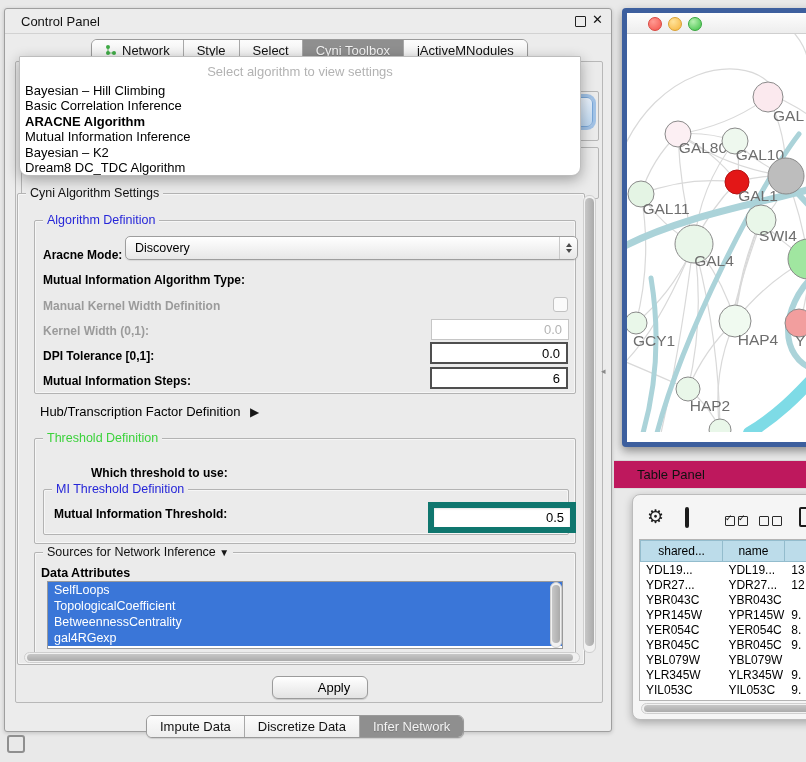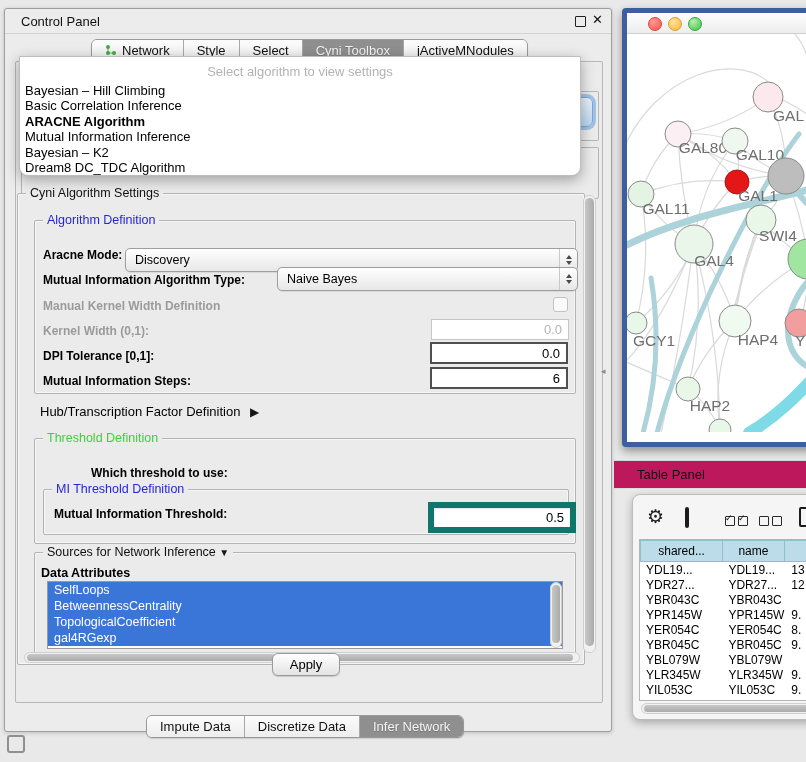--- a/index.html
+++ b/index.html
@@ -145,35 +145,28 @@
   <div class="abs frag-box" style="left:16px;top:82px;width:576px;height:48px;"></div>
   <div class="abs frag-box" style="left:16px;top:138px;width:576px;height:50px;"></div>
   <div class="abs frag-blue-btn"></div>
 
   <div class="abs groupbox" style="left:12px;top:184px;width:566px;height:470px;background:#ebebeb;">
     <span class="legend">Cyni Algorithm Settings</span>
 
     <div class="abs groupbox" style="left:16px;top:26px;width:540px;height:172px;">
       <span class="legend blue">Algorithm Definition</span>
       <div class="abs lbl" style="left:8px;top:27px;">Aracne Mode:</div>
-      <div class="abs combo" style="left:90px;top:27px;width:442px;">
+      <div class="abs combo" style="left:90px;top:15px;width:442px;">
         <span>Discovery</span>
         <span class="arrows">
             <span class="tri-up"></span>
             <span class="tri-dn"></span>
           </span>
       </div>
       <div class="abs lbl" style="left:8px;top:52px;">Mutual Information Algorithm Type:</div>
-      <div class="abs combo" style="left:242px;top:46px;width:290px;">
-        <span>Naive Bayes</span>
-        <span class="arrows">
-            <span class="tri-up"></span>
-            <span class="tri-dn"></span>
-          </span>
-      </div>
       <div class="abs lbl dis" style="left:8px;top:78px;">Manual Kernel Width Definition</div>
       <div class="abs checkbox" style="left:518px;top:76px;"></div>
       <div class="abs lbl dis" style="left:8px;top:103px;">Kernel Width (0,1):</div>
       <div class="abs tfield dis" style="left:396px;top:98px;width:130px;height:19px;">
           <span>0.0</span>
         </div>
       <div class="abs lbl" style="left:8px;top:128px;">DPI Tolerance [0,1]:</div>
       <div class="abs tfield strong" style="left:395px;top:121px;width:128px;height:18px;">
           <span>0.0</span>
         </div>
@@ -201,22 +194,22 @@
     </div>
 
     <div class="abs groupbox" style="left:16px;top:358px;width:540px;height:110px;border-bottom:none;">
       <span class="legend">
         <span>Sources for Network Inference</span>
         <span class="disclosure">▼</span>
       </span>
       <div class="abs lbl" style="left:6px;top:13px;font-size:12.5px;">Data Attributes</div>
       <div class="abs attr-list" style="left:12px;top:28px;width:514px;height:66px;">
           <div class="attr-item">SelfLoops</div>
+          <div class="attr-item">TopologicalCoefficient</div>
           <div class="attr-item">BetweennessCentrality</div>
-          <div class="attr-item">TopologicalCoefficient</div>
           <div class="attr-item">gal4RGexp</div>
         </div>
       <div class="abs sb-track-v" style="left:515px;top:29px;width:10px;height:64px;">
         <span class="sb-thumb-v" style="top:2px;height:58px;"></span>
       </div>
     </div>
 
     <div class="abs sb-track-h" style="left:6px;top:458px;width:554px;height:9px;">
       <span class="sb-thumb-h" style="left:2px;width:546px;"></span>
     </div>
@@ -231,21 +224,21 @@
     <div>
         <div class="dd-item">Bayesian – Hill Climbing</div>
         <div class="dd-item">Basic Correlation Inference</div>
         <div class="dd-item bold">ARACNE Algorithm</div>
         <div class="dd-item">Mutual Information Inference</div>
         <div class="dd-item">Bayesian – K2</div>
         <div class="dd-item">Dream8 DC_TDC Algorithm</div>
       </div>
   </div>
 
-  <div class="abs btn" style="left:267px;top:644px;width:66px;height:21px;">
+  <div class="abs btn" style="left:267px;top:667px;width:66px;height:21px;padding-left:28px;">
     <span>Apply</span>
   </div>
 
   <div class="abs bottom-tabs">
       <div class="tabstrip">
         <div class="tabseg">
           <span>Impute Data</span>
         </div>
         <div class="tabseg">
           <span>Discretize Data</span>

